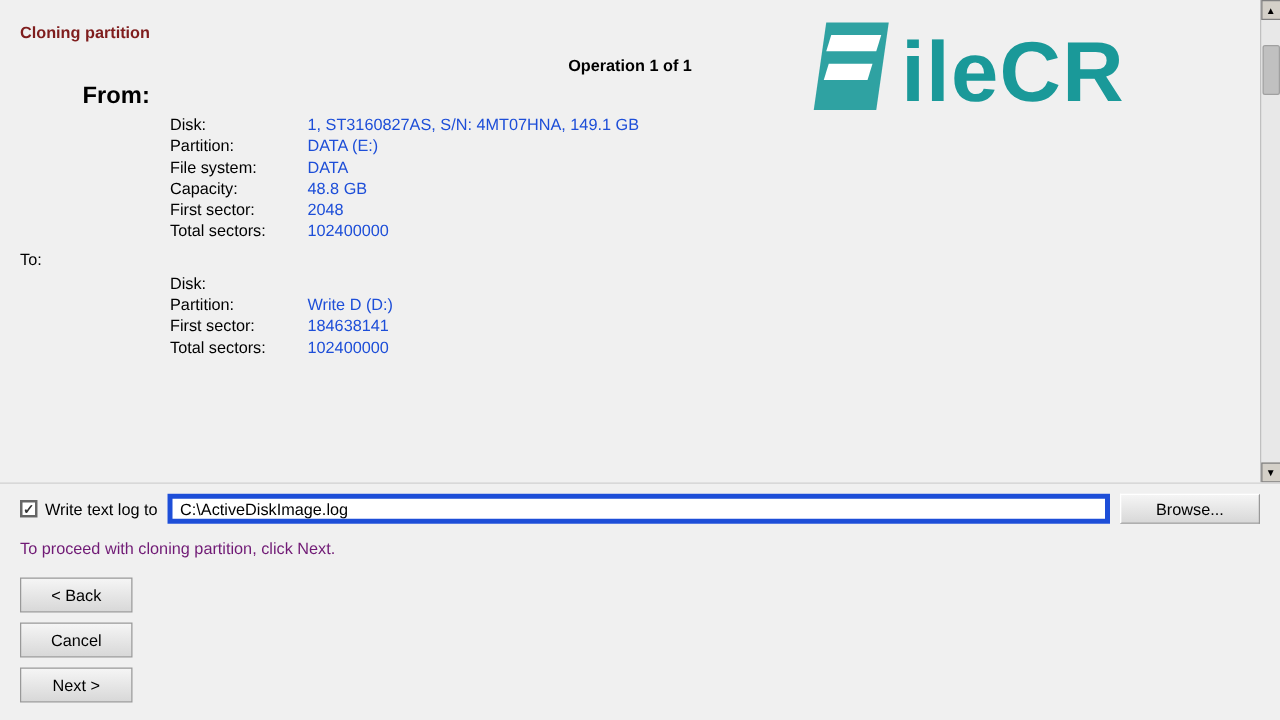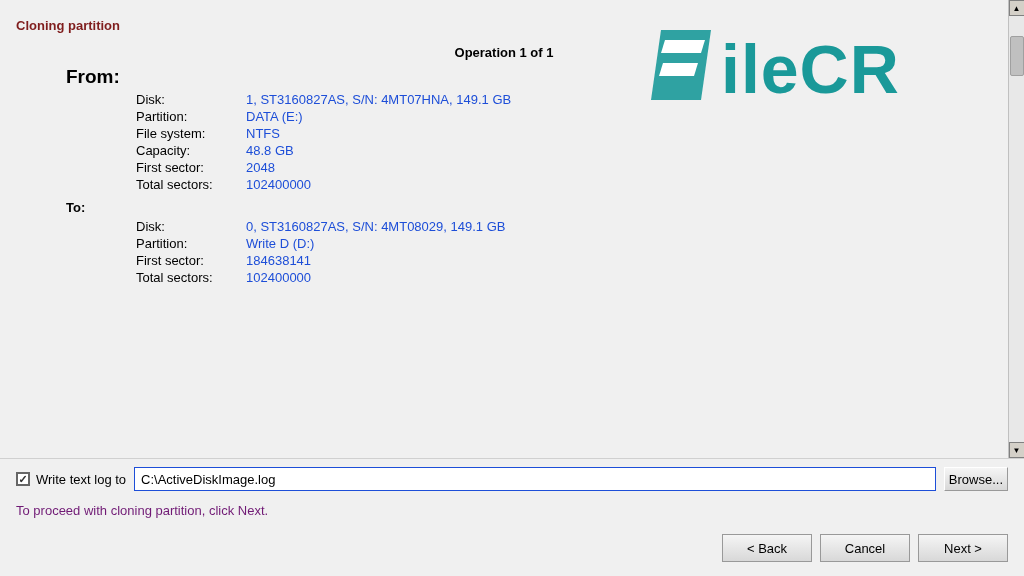--- a/index.html
+++ b/index.html
@@ -82,22 +82,21 @@
 
     .from-label {
       font-size: 19px;
       font-weight: bold;
       margin-left: 50px;
       margin-bottom: 4px;
     }
 
     .to-label {
       font-size: 13px;
-      font-weight: bold;
-      margin-left: 50px;
+      font-weight: normal;
       margin-top: 8px;
       margin-bottom: 4px;
     }
 
     .info-table {
       margin-left: 120px;
       margin-bottom: 4px;
     }
 
     .info-row {
@@ -146,30 +145,30 @@
 
     .checkbox-check {
       color: #333;
       font-size: 11px;
       font-weight: bold;
     }
 
     .log-input {
       flex: 1;
       height: 24px;
-      border: 1px solid #1d4ed8;
+      border: 4px solid #1d4ed8;
       background: white;
       padding: 2px 6px;
       font-size: 13px;
       font-family: Tahoma, Arial, sans-serif;
     }
 
     .browse-btn {
       height: 24px;
-      padding: 0 4px;
+      padding: 0 28px;
       background: #e8e8e8;
       border: 1px solid #999;
       border-top: 1px solid #fff;
       border-left: 1px solid #fff;
       font-size: 13px;
       font-family: Tahoma, Arial, sans-serif;
       cursor: pointer;
       white-space: nowrap;
       background: linear-gradient(to bottom, #f5f5f5, #d8d8d8);
     }
@@ -181,37 +180,38 @@
       color: #701a75;
     }
 
     
     .buttons-row {
       display: flex;
       justify-content: flex-end;
       align-items: flex-start;
       padding: 8px 16px 14px 16px;
       gap: 8px;
+      flex-direction: column;
     }
 
     .nav-btn {
       height: 28px;
       min-width: 90px;
       padding: 0 16px;
       background: linear-gradient(to bottom, #f5f5f5, #d8d8d8);
       border: 1px solid #999;
       font-size: 13px;
       font-family: Tahoma, Arial, sans-serif;
       cursor: pointer;
     }
 
     
     .logo-svg-wrap {
       position: absolute;
-      top: 12px;
+      top: 0;
       right: 0;
       width: 380px;
       height: 105px;
       background: transparent;
       display: flex;
       align-items: center;
       justify-content: center;
       padding-right: 10px;
     }
   </style>
@@ -246,42 +246,41 @@
           <div class="info-row">
             <span class="info-label">Disk:</span>
             <span class="info-value">1, ST3160827AS, S/N: 4MT07HNA, 149.1 GB</span>
           </div>
           <div class="info-row">
             <span class="info-label">Partition:</span>
             <span class="info-value">DATA (E:)</span>
           </div>
           <div class="info-row">
             <span class="info-label">File system:</span>
-            <span class="info-value">NTFS</span>
+            <span class="info-value">DATA</span>
           </div>
           <div class="info-row">
             <span class="info-label">Capacity:</span>
             <span class="info-value">48.8 GB</span>
           </div>
           <div class="info-row">
             <span class="info-label">First sector:</span>
             <span class="info-value">2048</span>
           </div>
           <div class="info-row">
             <span class="info-label">Total sectors:</span>
             <span class="info-value">102400000</span>
           </div>
         </div>
 
       <div class="to-label">To:</div>
 
       <div class="info-table" id="to-table">
           <div class="info-row">
             <span class="info-label">Disk:</span>
-            <span class="info-value">0, ST3160827AS, S/N: 4MT08029, 149.1 GB</span>
           </div>
           <div class="info-row">
             <span class="info-label">Partition:</span>
             <span class="info-value">Write D (D:)</span>
           </div>
           <div class="info-row">
             <span class="info-label">First sector:</span>
             <span class="info-value">184638141</span>
           </div>
           <div class="info-row">

